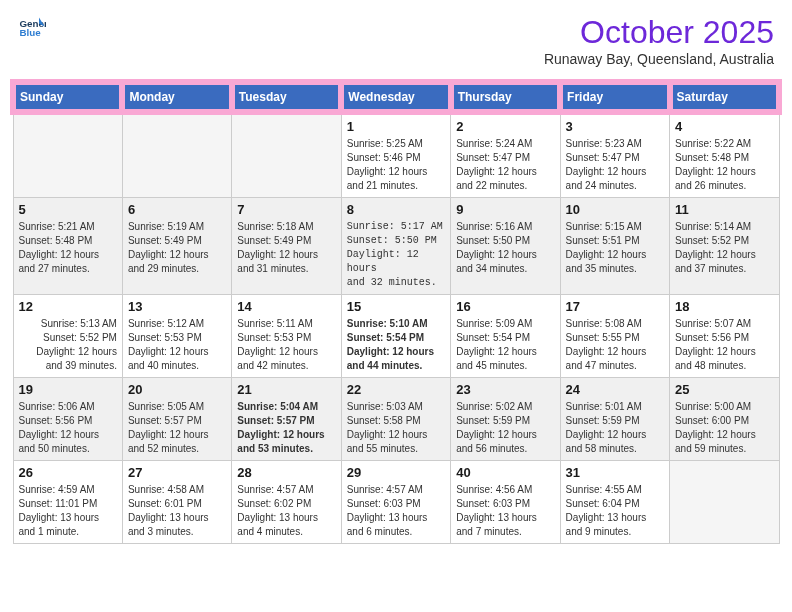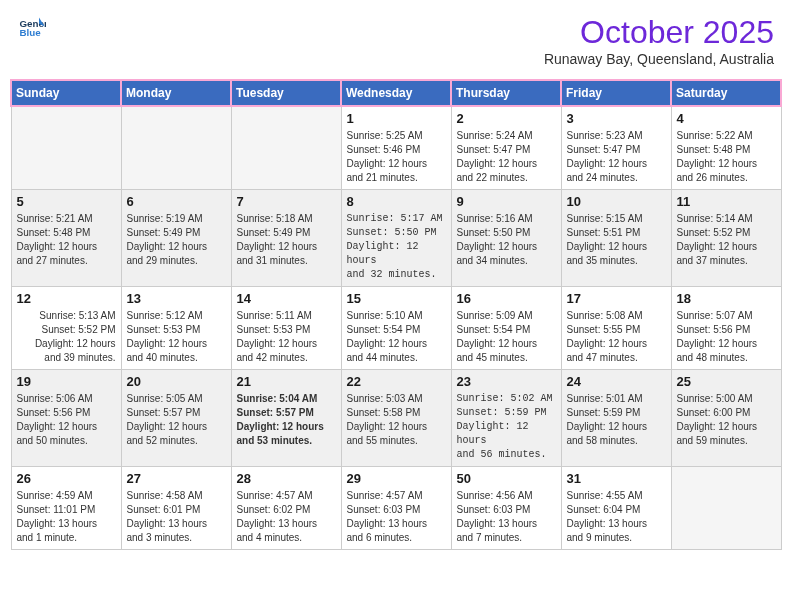--- a/index.html
+++ b/index.html
@@ -43,21 +43,21 @@
       border-collapse: collapse;
       font-size: 10px;
     }
     .calendar th {
       background: #3a6bbf;
       color: #fff;
       padding: 5px 4px;
       text-align: left;
       font-size: 12px;
       font-weight: bold;
-      border: 2px solid #f9a8d4;
+      border: 6px solid #f9a8d4;
     }
     .calendar td {
       border: 1px solid #ccc;
       vertical-align: top;
       padding: 4px 5px;
       width: calc(100% / 7);
       min-height: 80px;
       background: #fff;
     }
     .calendar td.empty {
@@ -209,21 +209,21 @@
         </td>
         <td>
           <div class="day-number">14</div>
           <div class="day-info" style="white-space: pre-line;">Sunrise: 5:11 AM
 Sunset: 5:53 PM
 Daylight: 12 hours
 and 42 minutes.</div>
         </td>
         <td>
           <div class="day-number">15</div>
-          <div class="day-info" style="white-space: pre-line;">Sunrise: 5:10 AM
+          <div class="day-info" style="white-space: pre-line; font-weight: bold;">Sunrise: 5:10 AM
 Sunset: 5:54 PM
 Daylight: 12 hours
 and 44 minutes.</div>
         </td>
         <td>
           <div class="day-number">16</div>
           <div class="day-info" style="white-space: pre-line;">Sunrise: 5:09 AM
 Sunset: 5:54 PM
 Daylight: 12 hours
 and 45 minutes.</div>
@@ -267,21 +267,21 @@
         </td>
         <td class="row-shade">
           <div class="day-number">22</div>
           <div class="day-info" style="white-space: pre-line;">Sunrise: 5:03 AM
 Sunset: 5:58 PM
 Daylight: 12 hours
 and 55 minutes.</div>
         </td>
         <td class="row-shade">
           <div class="day-number">23</div>
-          <div class="day-info" style="white-space: pre-line; font-family: Liberation Mono, monospace;">Sunrise: 5:02 AM
+          <div class="day-info" style="white-space: pre-line;">Sunrise: 5:02 AM
 Sunset: 5:59 PM
 Daylight: 12 hours
 and 56 minutes.</div>
         </td>
         <td class="row-shade">
           <div class="day-number">24</div>
           <div class="day-info" style="white-space: pre-line;">Sunrise: 5:01 AM
 Sunset: 5:59 PM
 Daylight: 12 hours
 and 58 minutes.</div>
@@ -317,21 +317,21 @@
 and 4 minutes.</div>
         </td>
         <td>
           <div class="day-number">29</div>
           <div class="day-info" style="white-space: pre-line;">Sunrise: 4:57 AM
 Sunset: 6:03 PM
 Daylight: 13 hours
 and 6 minutes.</div>
         </td>
         <td>
-          <div class="day-number">50</div>
+          <div class="day-number">40</div>
           <div class="day-info" style="white-space: pre-line;">Sunrise: 4:56 AM
 Sunset: 6:03 PM
 Daylight: 13 hours
 and 7 minutes.</div>
         </td>
         <td>
           <div class="day-number">31</div>
           <div class="day-info" style="white-space: pre-line;">Sunrise: 4:55 AM
 Sunset: 6:04 PM
 Daylight: 13 hours

